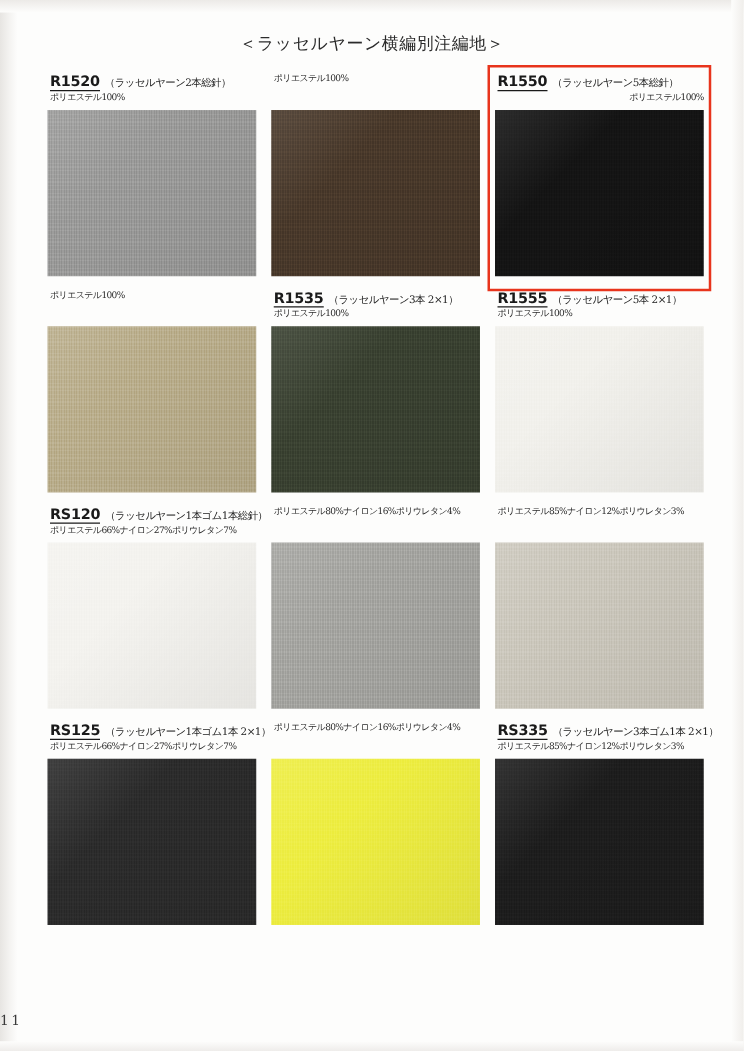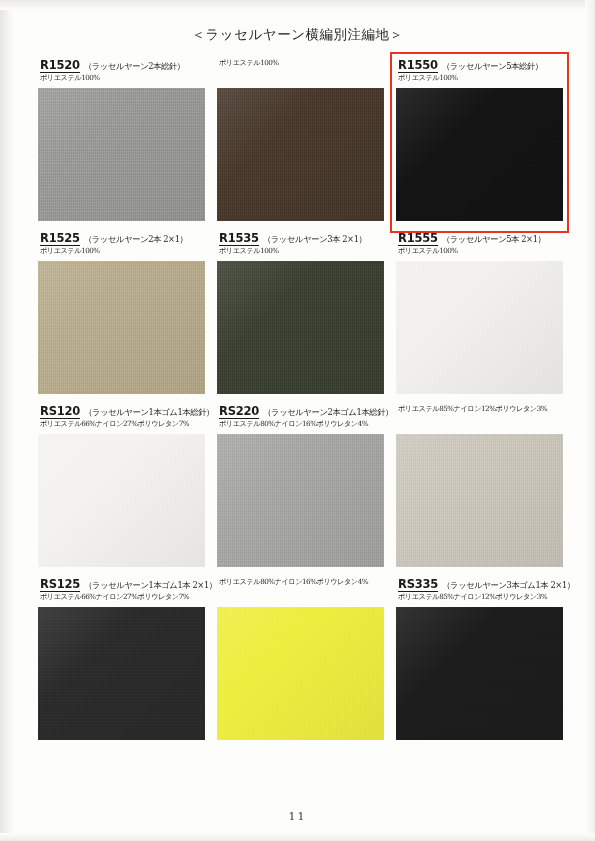--- a/index.html
+++ b/index.html
@@ -110,34 +110,34 @@
     opacity:0.85;
   }
   .swatch .shade{
     position:absolute;inset:0;
     background:linear-gradient(135deg, rgba(255,255,255,0.10) 0%, rgba(0,0,0,0.0) 35%, rgba(0,0,0,0.06) 100%);
   }
 
   
   .cell.highlight{
     outline:none;
+    text-align:right;
   }
   .hl-frame{
     position:absolute;
     left:-6px;top:-6px;
     width:179px;height:181px;
     border:2.5px solid #e8341c;
     box-sizing:border-box;
     pointer-events:none;
   }
 
   .page-number{
     position:absolute;
     bottom:18px;left:0;width:595px;
-    text-align:center;
     font-family:"DejaVu Serif","Liberation Serif",serif;
     font-size:11px;
     color:#3a3a3a;
     letter-spacing:2px;
   }
 </style>
 </head>
 <body>
 
 <div class="page">
@@ -183,24 +183,20 @@
           <div class="swatch" style="background: rgb(20, 20, 20);">
             <div class="tex"></div>
             <div class="shade"></div>
           </div>
           <div class="hl-frame" style="border-color: rgb(232, 52, 28);"></div>
         </div>
       </div>
       <div class="row">
         <div class="cell">
           <div class="label-block">
-            <div class="code-line">
-              <span class="code">R1525</span>
-              <span class="spec">（ラッセルヤーン2本 2×1）</span>
-            </div>
             <div class="comp">ポリエステル100%</div>
           </div>
           <div class="swatch" style="background: rgb(185, 173, 139);">
             <div class="tex"></div>
             <div class="shade"></div>
           </div>
         </div>
         <div class="cell">
           <div class="label-block">
             <div class="code-line">
@@ -237,24 +233,20 @@
             </div>
             <div class="comp">ポリエステル66%ナイロン27%ポリウレタン7%</div>
           </div>
           <div class="swatch" style="background: rgb(244, 243, 239);">
             <div class="tex"></div>
             <div class="shade"></div>
           </div>
         </div>
         <div class="cell">
           <div class="label-block">
-            <div class="code-line">
-              <span class="code">RS220</span>
-              <span class="spec">（ラッセルヤーン2本ゴム1本総針）</span>
-            </div>
             <div class="comp">ポリエステル80%ナイロン16%ポリウレタン4%</div>
           </div>
           <div class="swatch" style="background: rgb(167, 167, 163);">
             <div class="tex"></div>
             <div class="shade"></div>
           </div>
         </div>
         <div class="cell">
           <div class="label-block">
             <div class="comp">ポリエステル85%ナイロン12%ポリウレタン3%</div>

